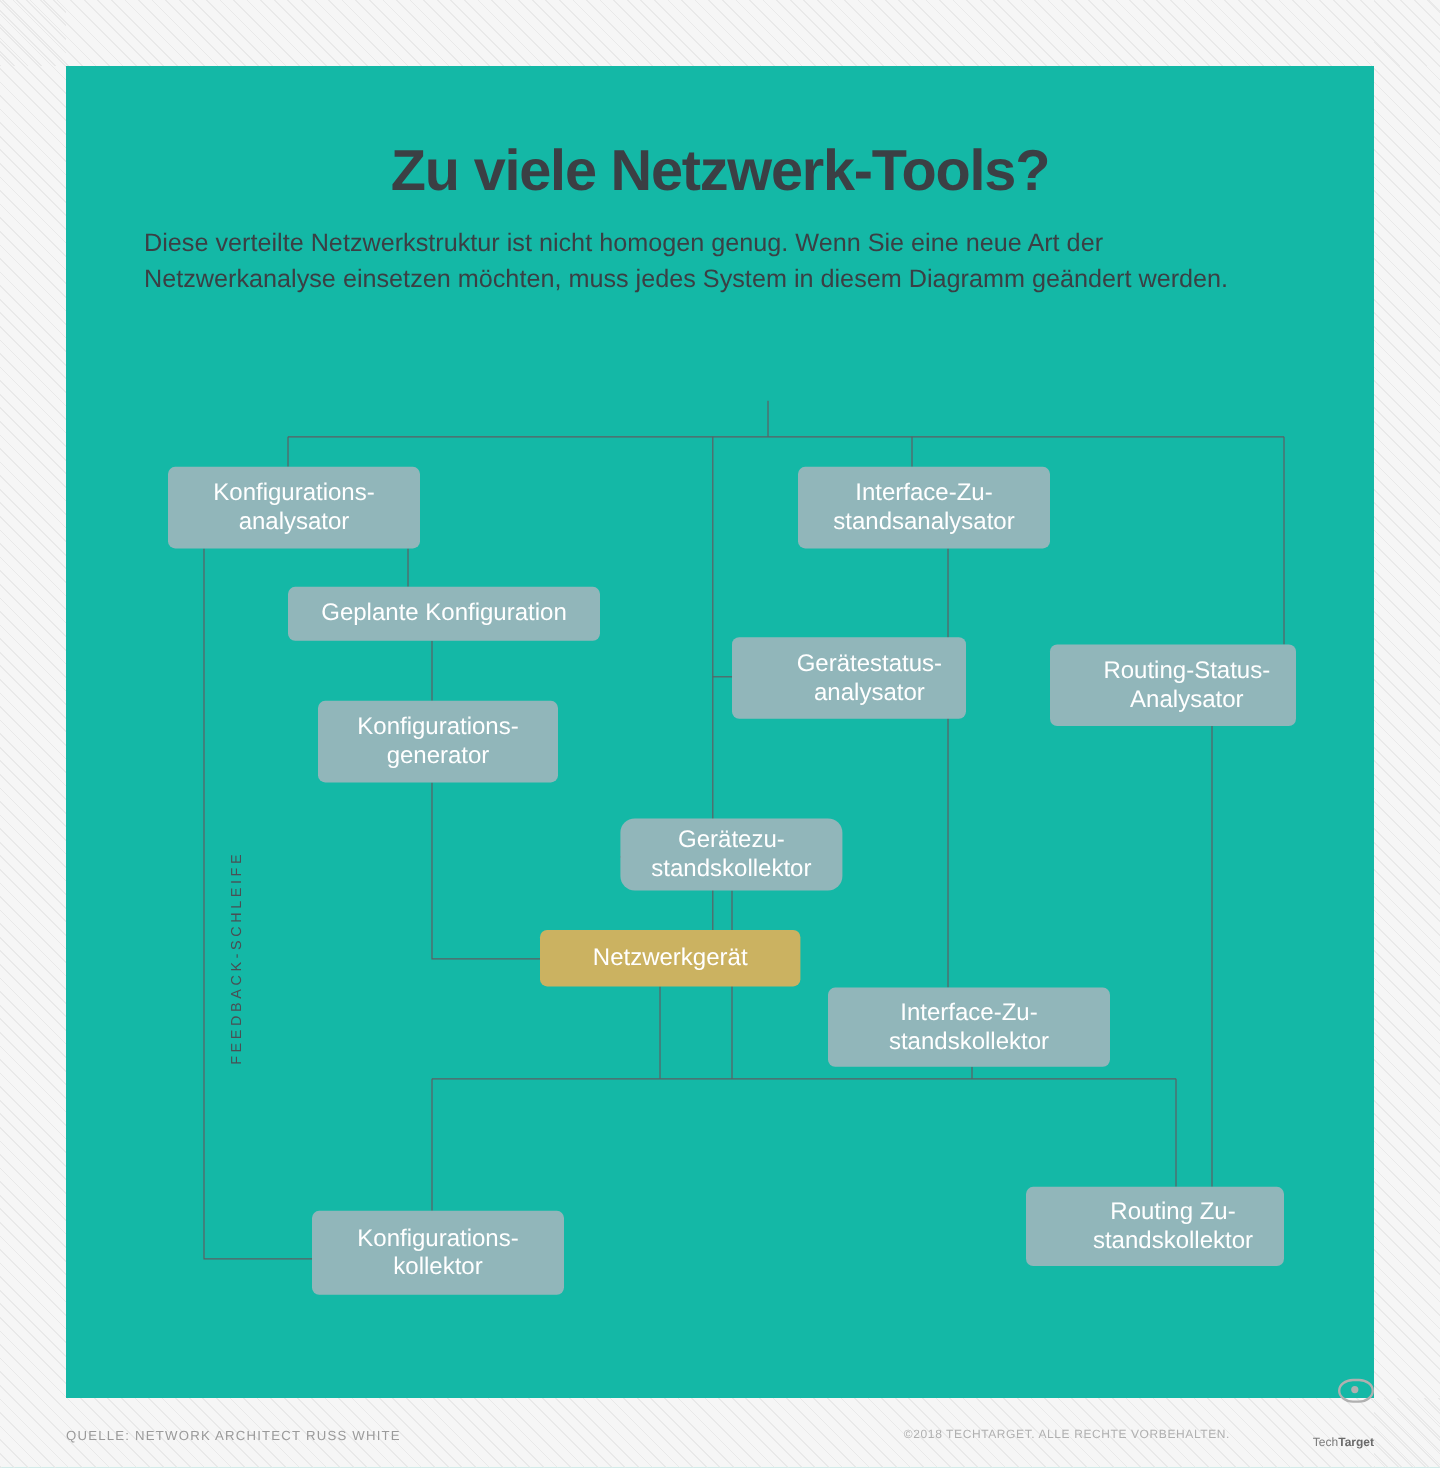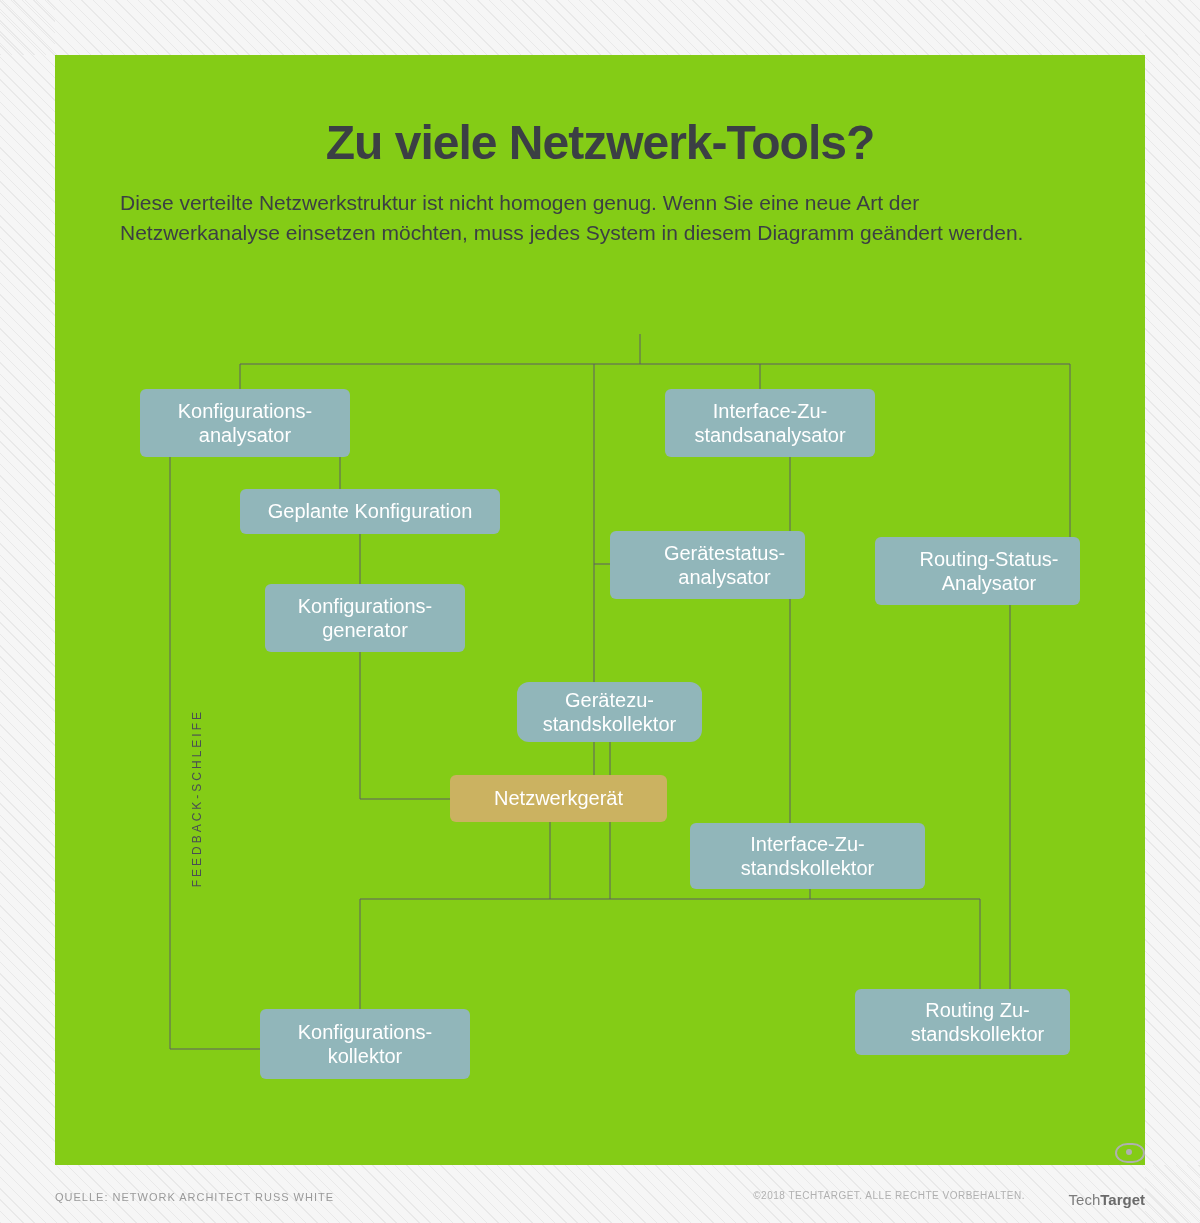--- a/index.html
+++ b/index.html
@@ -14,21 +14,21 @@
   .hatch {
     position: absolute;
     background-image: repeating-linear-gradient(45deg,#e9e9e9 0,#e9e9e9 1px,transparent 1px,transparent 8px);
   }
   .card {
     position: absolute;
     left: 55px;
     top: 55px;
     width: 1090px;
     height: 1110px;
-    background: #84cc16;
+    background: #14b8a6;
     box-sizing: border-box;
     padding: 40px 50px 30px 50px;
   }
   .title {
     font-size: 48px;
     font-weight: 800;
     color: #3b3f44;
     margin: 20px 0 18px 0;
     text-align: center;
     letter-spacing: -1px;
@@ -99,21 +99,21 @@
     position: relative;
   }
   .logo-eye::after {
     content:"";
     position:absolute;
     width:6px;height:6px;
     background:#b0b0b0;
     border-radius:50%;
     left:9px;top:4px;
   }
-  .logo-text { font-size: 15px; color:#7d7d7d;margin-top:28px; }
+  .logo-text { font-size: 10px; color:#7d7d7d;margin-top:28px; }
   .logo-text b { color:#6a6a6a; font-weight:700; }
   svg.connectors {
     position: absolute;
     left: 0; top: 0;
     width: 980px; height: 820px;
     pointer-events: none;
   }
   svg.connectors line, svg.connectors polyline {
     stroke: #5c5f63;
     stroke-width: 1;

